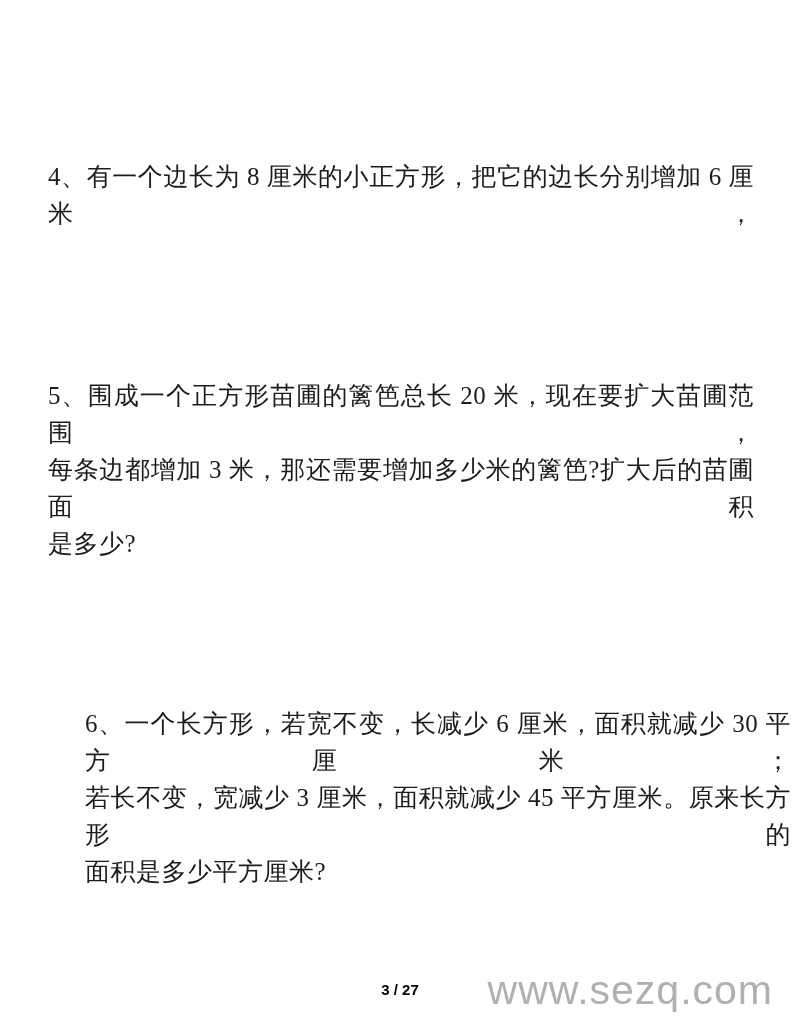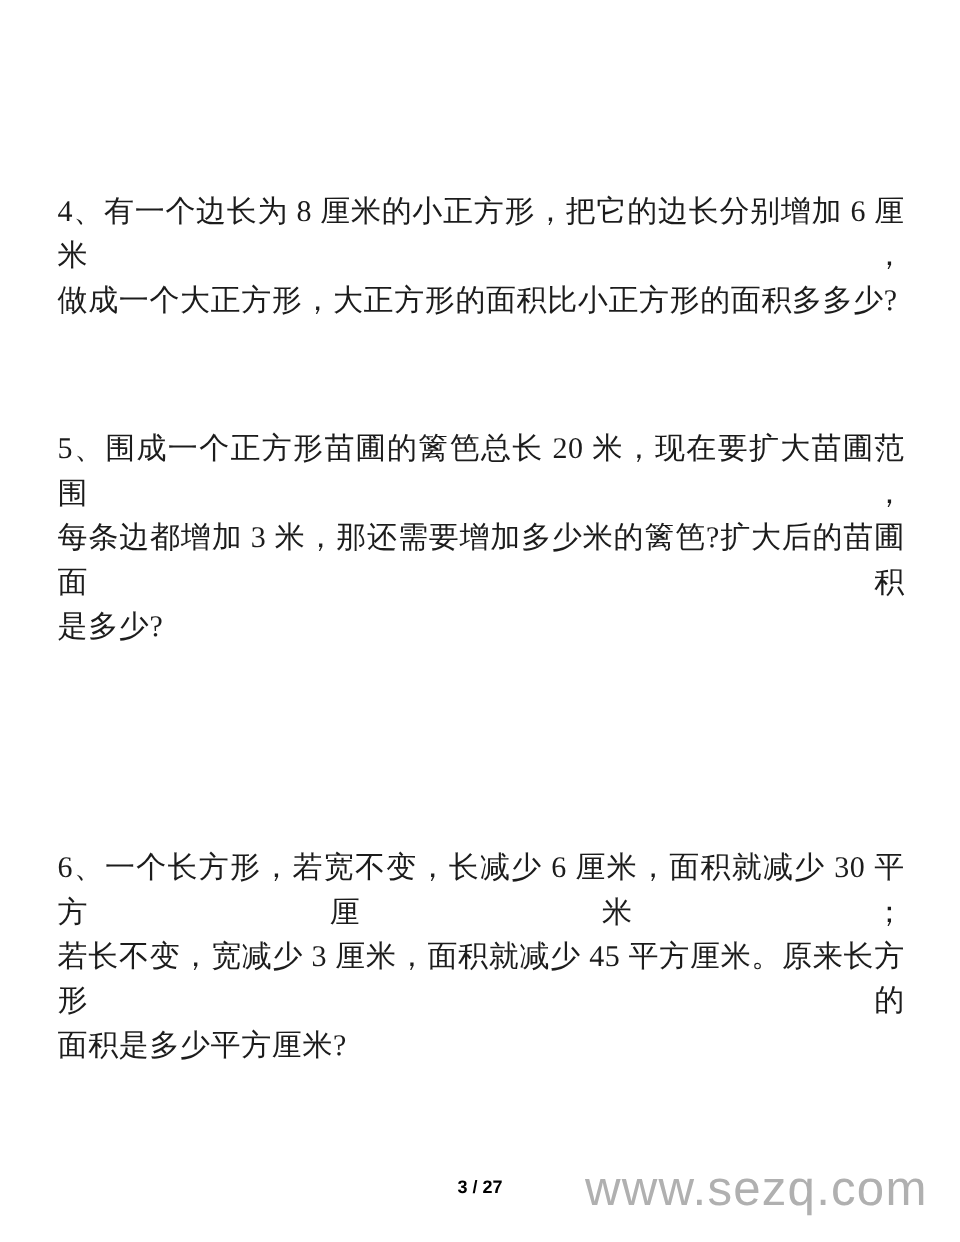--- a/index.html
+++ b/index.html
@@ -28,22 +28,22 @@
     white-space: nowrap;
     text-align: left;
   }
   
   .problem .line.fill {
     white-space: normal;
     text-align: justify;
     text-align-last: justify;
   }
   #problem-4 { top: 158px; }
-  #problem-5 { top: 356px; }
-  #problem-6 { top: 705px; }
+  #problem-5 { top: 377px; }
+  #problem-6 { top: 705px; margin-left: 37px; }
   .page-number {
     position: absolute;
     top: 981px;
     left: 0;
     right: 0;
     text-align: center;
     font-family: "Liberation Sans", "DejaVu Sans", sans-serif;
     font-weight: bold;
     font-size: 15px;
     color: #000000;
@@ -59,21 +59,20 @@
     margin-top: 16px;
   }
 </style>
 </head>
 <body>
 
 <div class="page">
 
   <div class="problem" id="problem-4">
     <div class="line fill">4、有一个边长为 8 厘米的小正方形，把它的边长分别增加 6 厘米，</div>
-    <div class="line">做成一个大正方形，大正方形的面积比小正方形的面积多多少?</div>
   </div>
 
   <div class="problem" id="problem-5">
     <div class="line fill">5、围成一个正方形苗圃的篱笆总长 20 米，现在要扩大苗圃范围，</div>
     <div class="line fill">每条边都增加 3 米，那还需要增加多少米的篱笆?扩大后的苗圃面积</div>
     <div class="line">是多少?</div>
   </div>
 
   <div class="problem" id="problem-6">
     <div class="line fill">6、一个长方形，若宽不变，长减少 6 厘米，面积就减少 30 平方厘米；</div>

